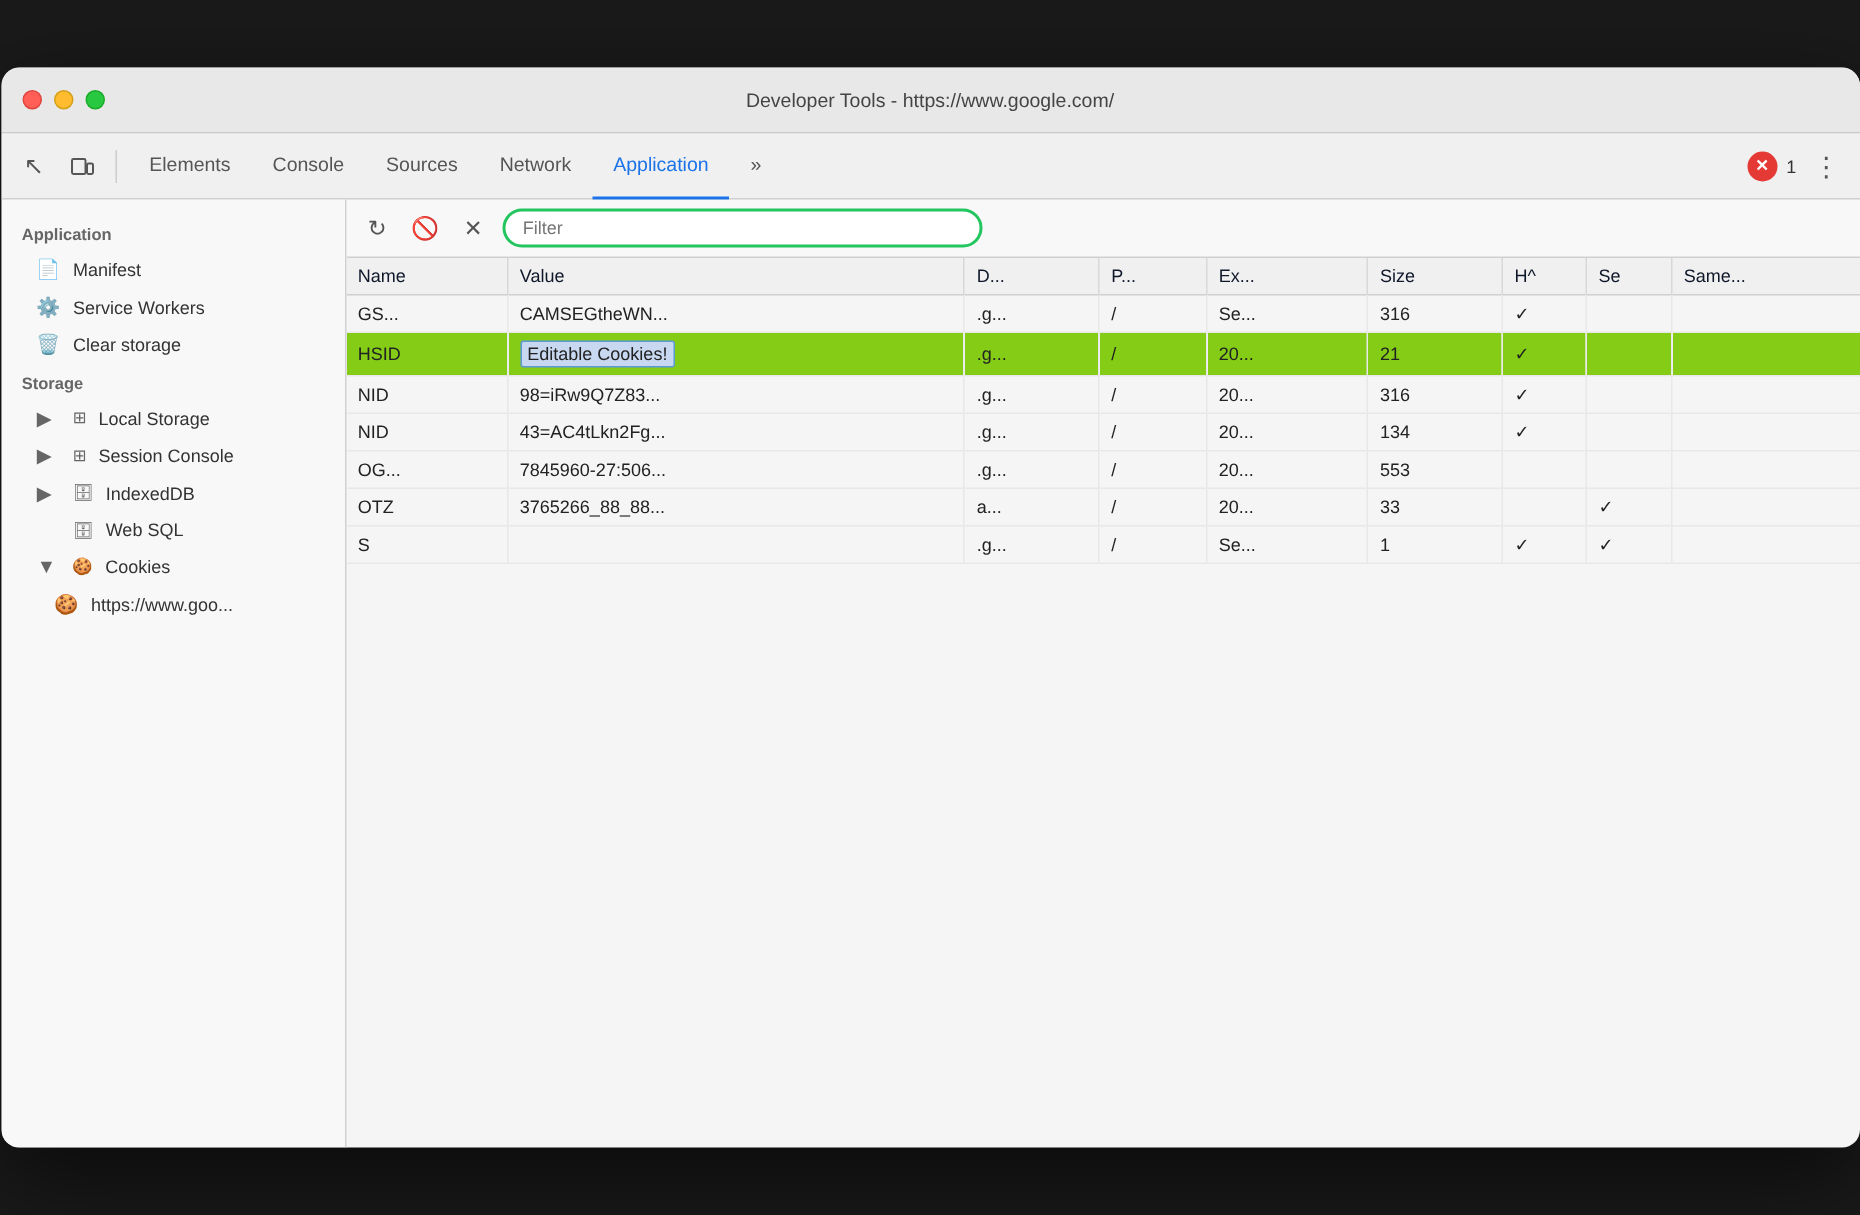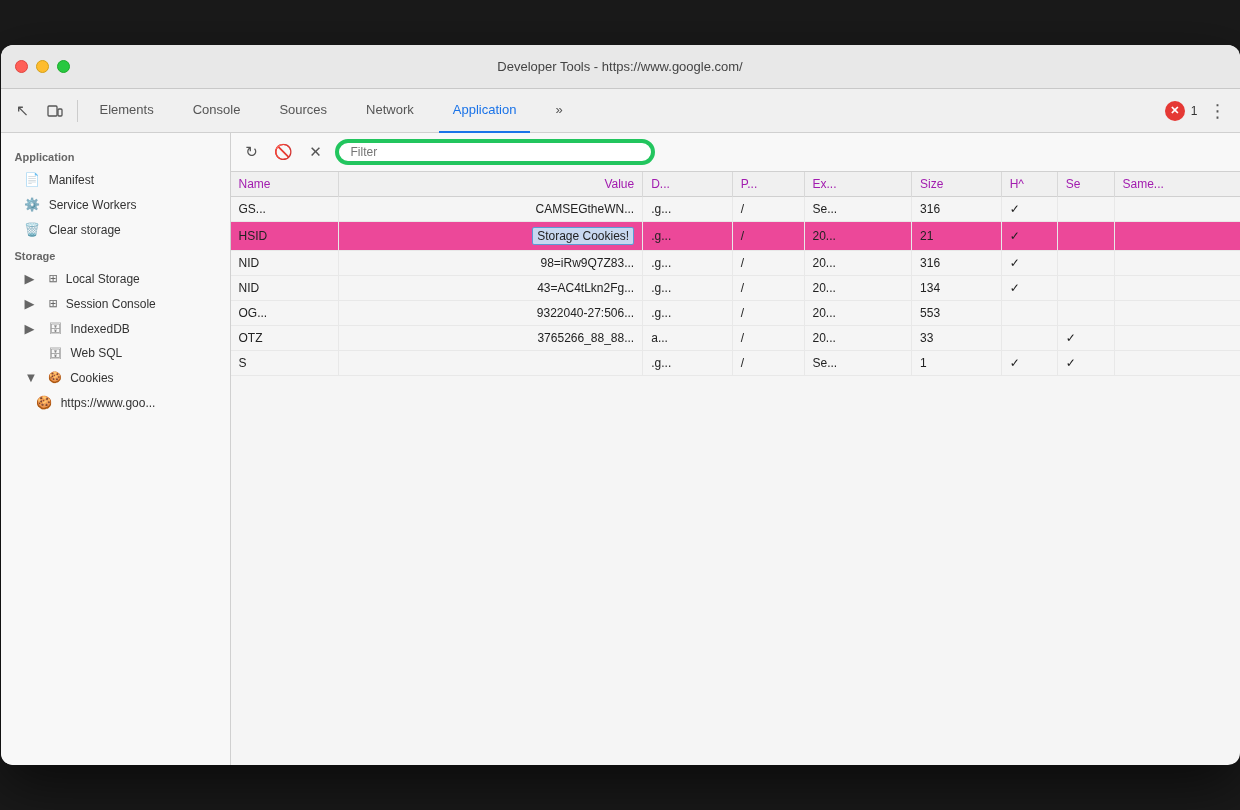--- a/index.html
+++ b/index.html
@@ -77,21 +77,21 @@
     }
     .toolbar-divider {
       width: 1px;
       height: 22px;
       background: #ccc;
       margin: 0 4px;
     }
     .tab-bar {
       display: flex;
       align-items: center;
-      gap: 11px;
+      gap: 0;
       flex: 1;
     }
     .tab {
       padding: 0 14px;
       height: 44px;
       display: flex;
       align-items: center;
       font-size: 13px;
       color: #555;
       cursor: pointer;
@@ -197,21 +197,21 @@
       align-items: center;
       justify-content: center;
       color: #555;
       font-size: 15px;
       cursor: pointer;
       border-radius: 3px;
     }
     .filter-input {
       flex: 1;
       height: 26px;
-      border: 4px solid #22c55e;
+      border: 2px solid #22c55e;
       border-radius: 13px;
       padding: 0 12px;
       font-size: 12px;
       background: white;
       outline: none;
       max-width: 320px;
     }
     
     .table-container {
       flex: 1;
@@ -223,50 +223,50 @@
       font-size: 12px;
     }
     thead tr {
       background: #f0f0f0;
       border-bottom: 1px solid #d0d0d0;
     }
     thead th {
       padding: 5px 8px;
       text-align: left;
       font-weight: 500;
-      color: #a21caf;
+      color: #0f172a;
       border-right: 1px solid #d8d8d8;
       white-space: nowrap;
       user-select: none;
       cursor: pointer;
     }
     thead th:last-child { border-right: none; }
     tbody tr {
       border-bottom: 1px solid #e8e8e8;
     }
-    tbody tr.selected { background: #ec4899; }
+    tbody tr.selected { background: #84cc16; }
     tbody td {
       padding: 5px 8px;
       color: #222;
       border-right: 1px solid #e8e8e8;
       white-space: nowrap;
       overflow: hidden;
       text-overflow: ellipsis;
       max-width: 160px;
     }
     tbody td:last-child { border-right: none; }
     .editable-cell {
       background: #c8d8f0;
       border: 1px solid #5b9bd5;
       padding: 1px 4px;
       border-radius: 2px;
       display: inline-block;
     }
     .col-name { width: 60px; }
-    .col-value { width: 170px; text-align: right; }
+    .col-value { width: 170px; }
     .col-d { width: 50px; }
     .col-p { width: 40px; }
     .col-ex { width: 60px; }
     .col-size { width: 50px; text-align: left; }
     .col-h { width: 30px; }
     .col-se { width: 30px; }
     .col-same { width: 70px; }
   </style>
 </head>
 <body>
@@ -389,21 +389,21 @@
                 <td class="col-d">.g...</td>
                 <td class="col-p">/</td>
                 <td class="col-ex">Se...</td>
                 <td class="col-size">316</td>
                 <td class="col-h">✓</td>
                 <td class="col-se"></td>
                 <td class="col-same"></td>
               </tr>
               <tr class="selected">
                 <td class="col-name">HSID</td>
-                <td class="col-value"><span class="editable-cell">Storage Cookies!</span></td>
+                <td class="col-value"><span class="editable-cell">Editable Cookies!</span></td>
                 <td class="col-d">.g...</td>
                 <td class="col-p">/</td>
                 <td class="col-ex">20...</td>
                 <td class="col-size">21</td>
                 <td class="col-h">✓</td>
                 <td class="col-se"></td>
                 <td class="col-same"></td>
               </tr>
               <tr>
                 <td class="col-name">NID</td>
@@ -422,21 +422,21 @@
                 <td class="col-d">.g...</td>
                 <td class="col-p">/</td>
                 <td class="col-ex">20...</td>
                 <td class="col-size">134</td>
                 <td class="col-h">✓</td>
                 <td class="col-se"></td>
                 <td class="col-same"></td>
               </tr>
               <tr>
                 <td class="col-name">OG...</td>
-                <td class="col-value">9322040-27:506...</td>
+                <td class="col-value">7845960-27:506...</td>
                 <td class="col-d">.g...</td>
                 <td class="col-p">/</td>
                 <td class="col-ex">20...</td>
                 <td class="col-size">553</td>
                 <td class="col-h"></td>
                 <td class="col-se"></td>
                 <td class="col-same"></td>
               </tr>
               <tr>
                 <td class="col-name">OTZ</td>

